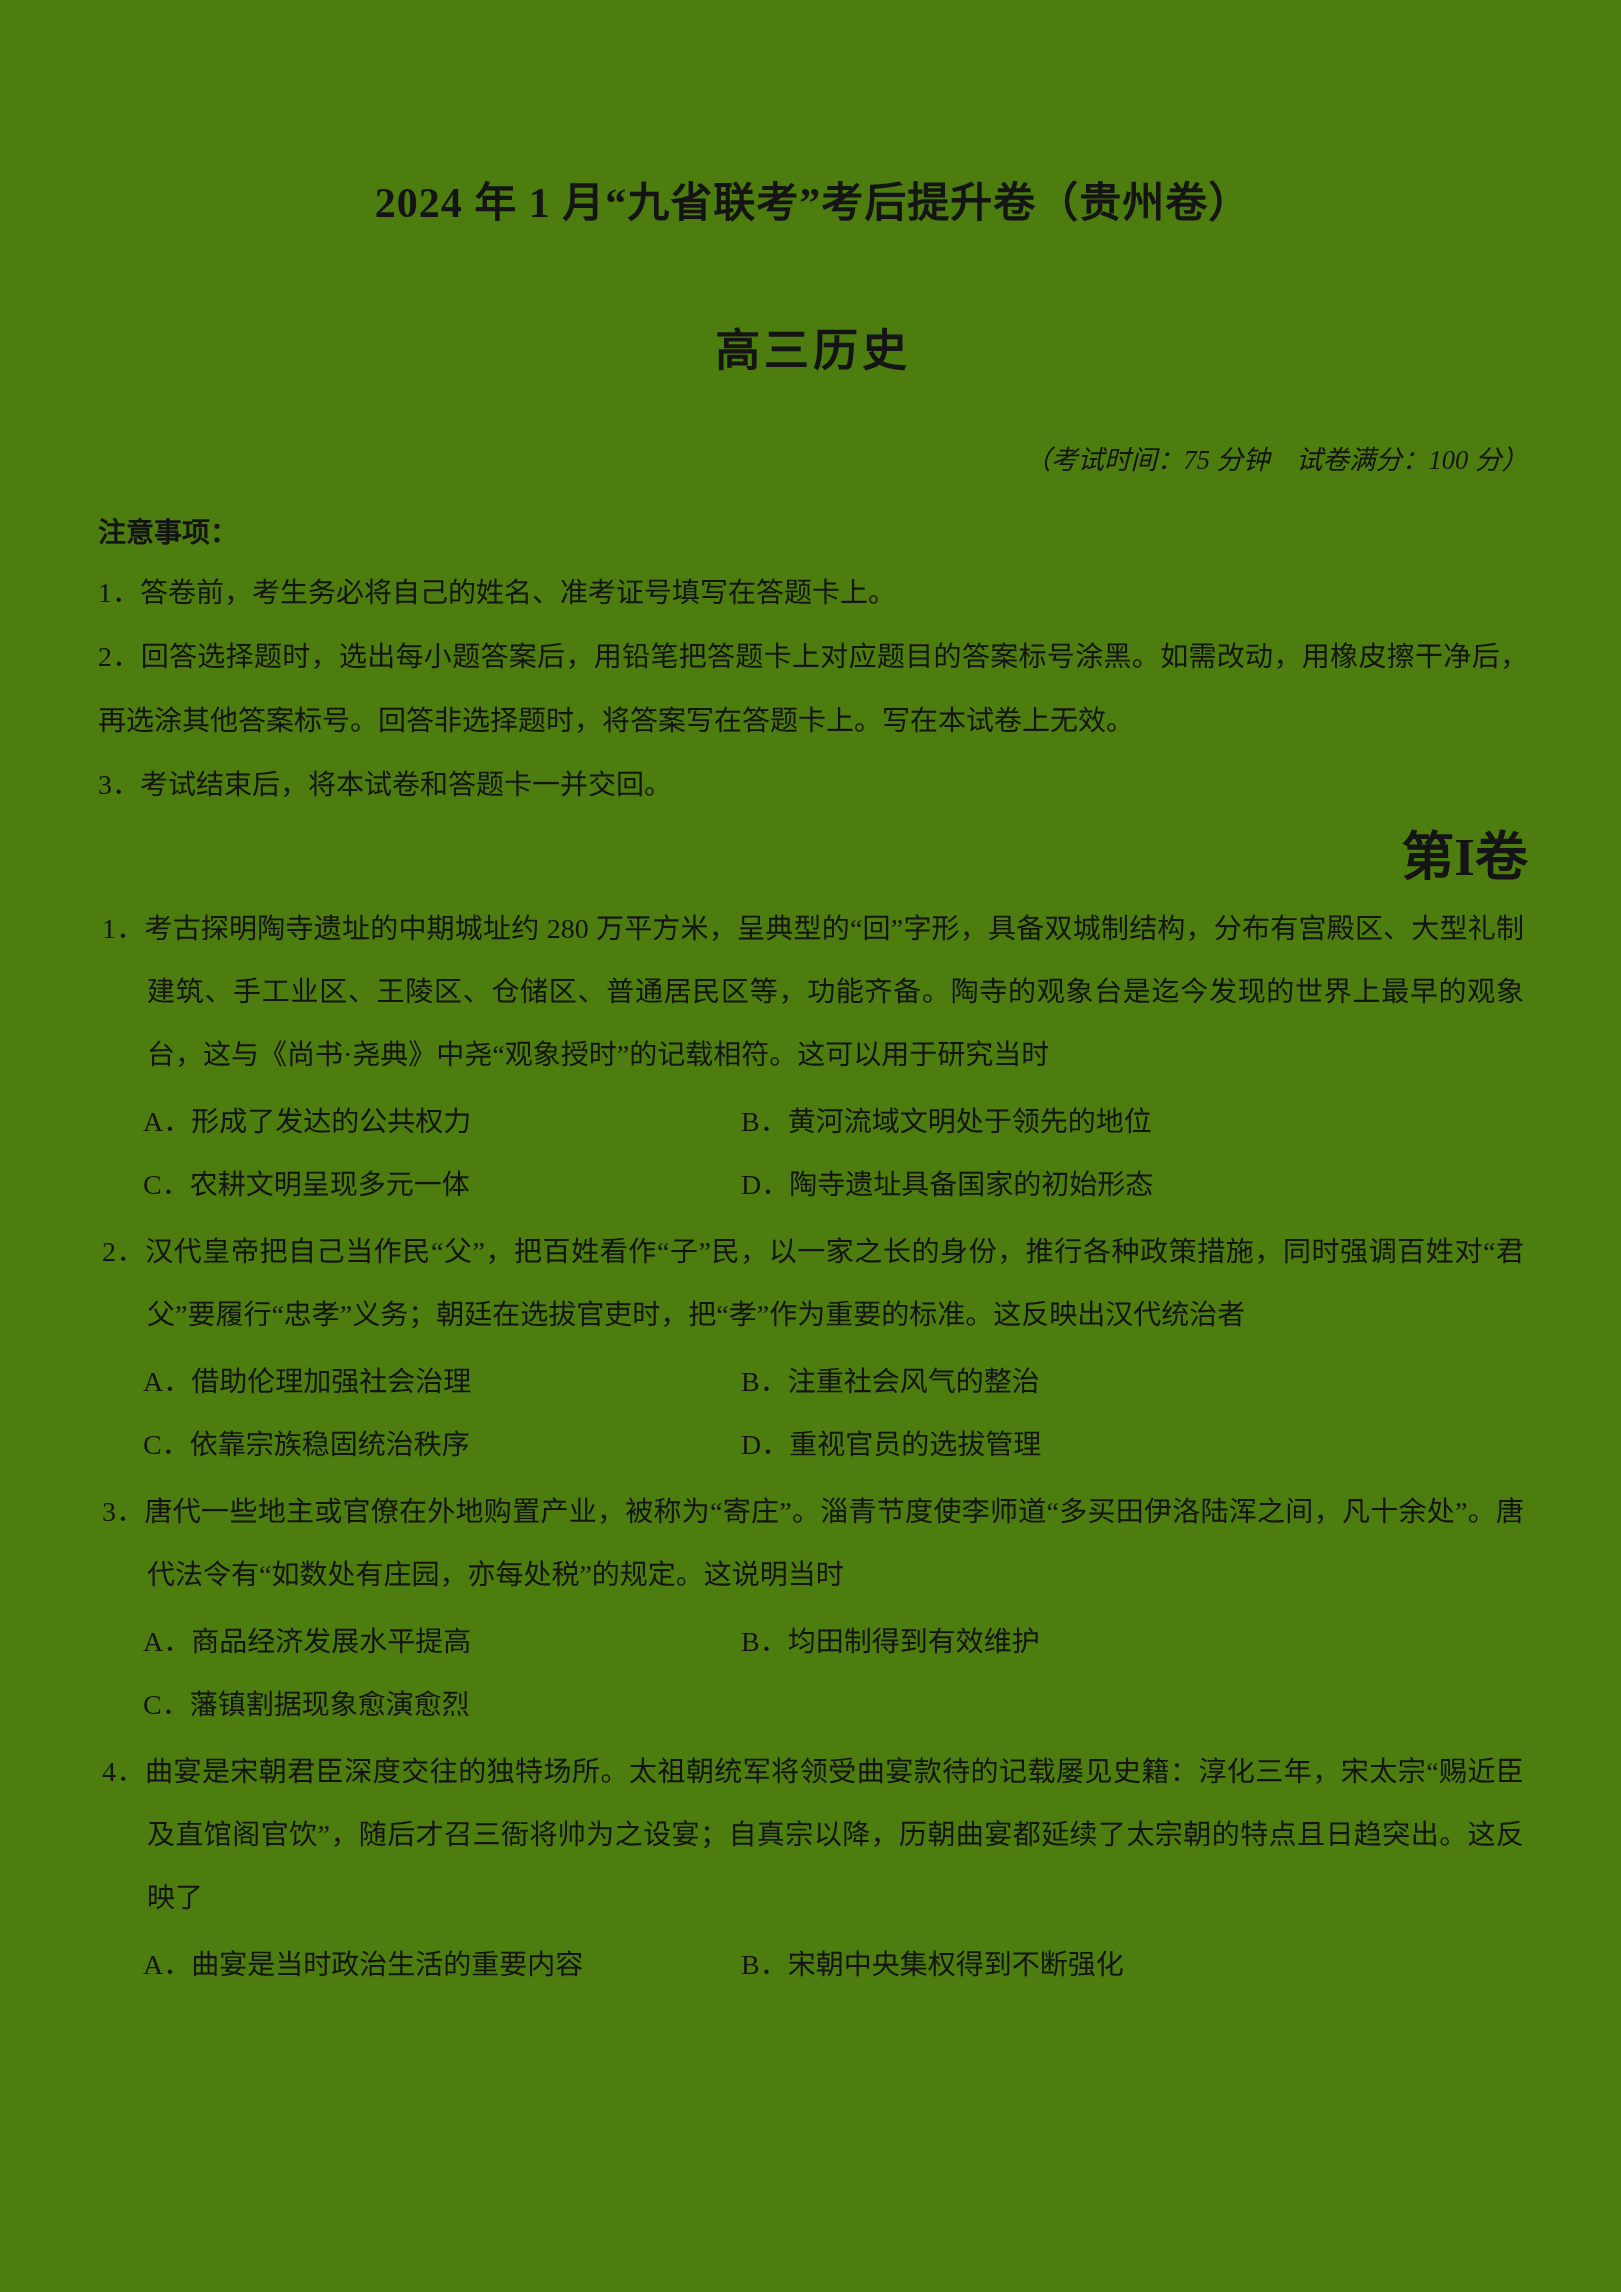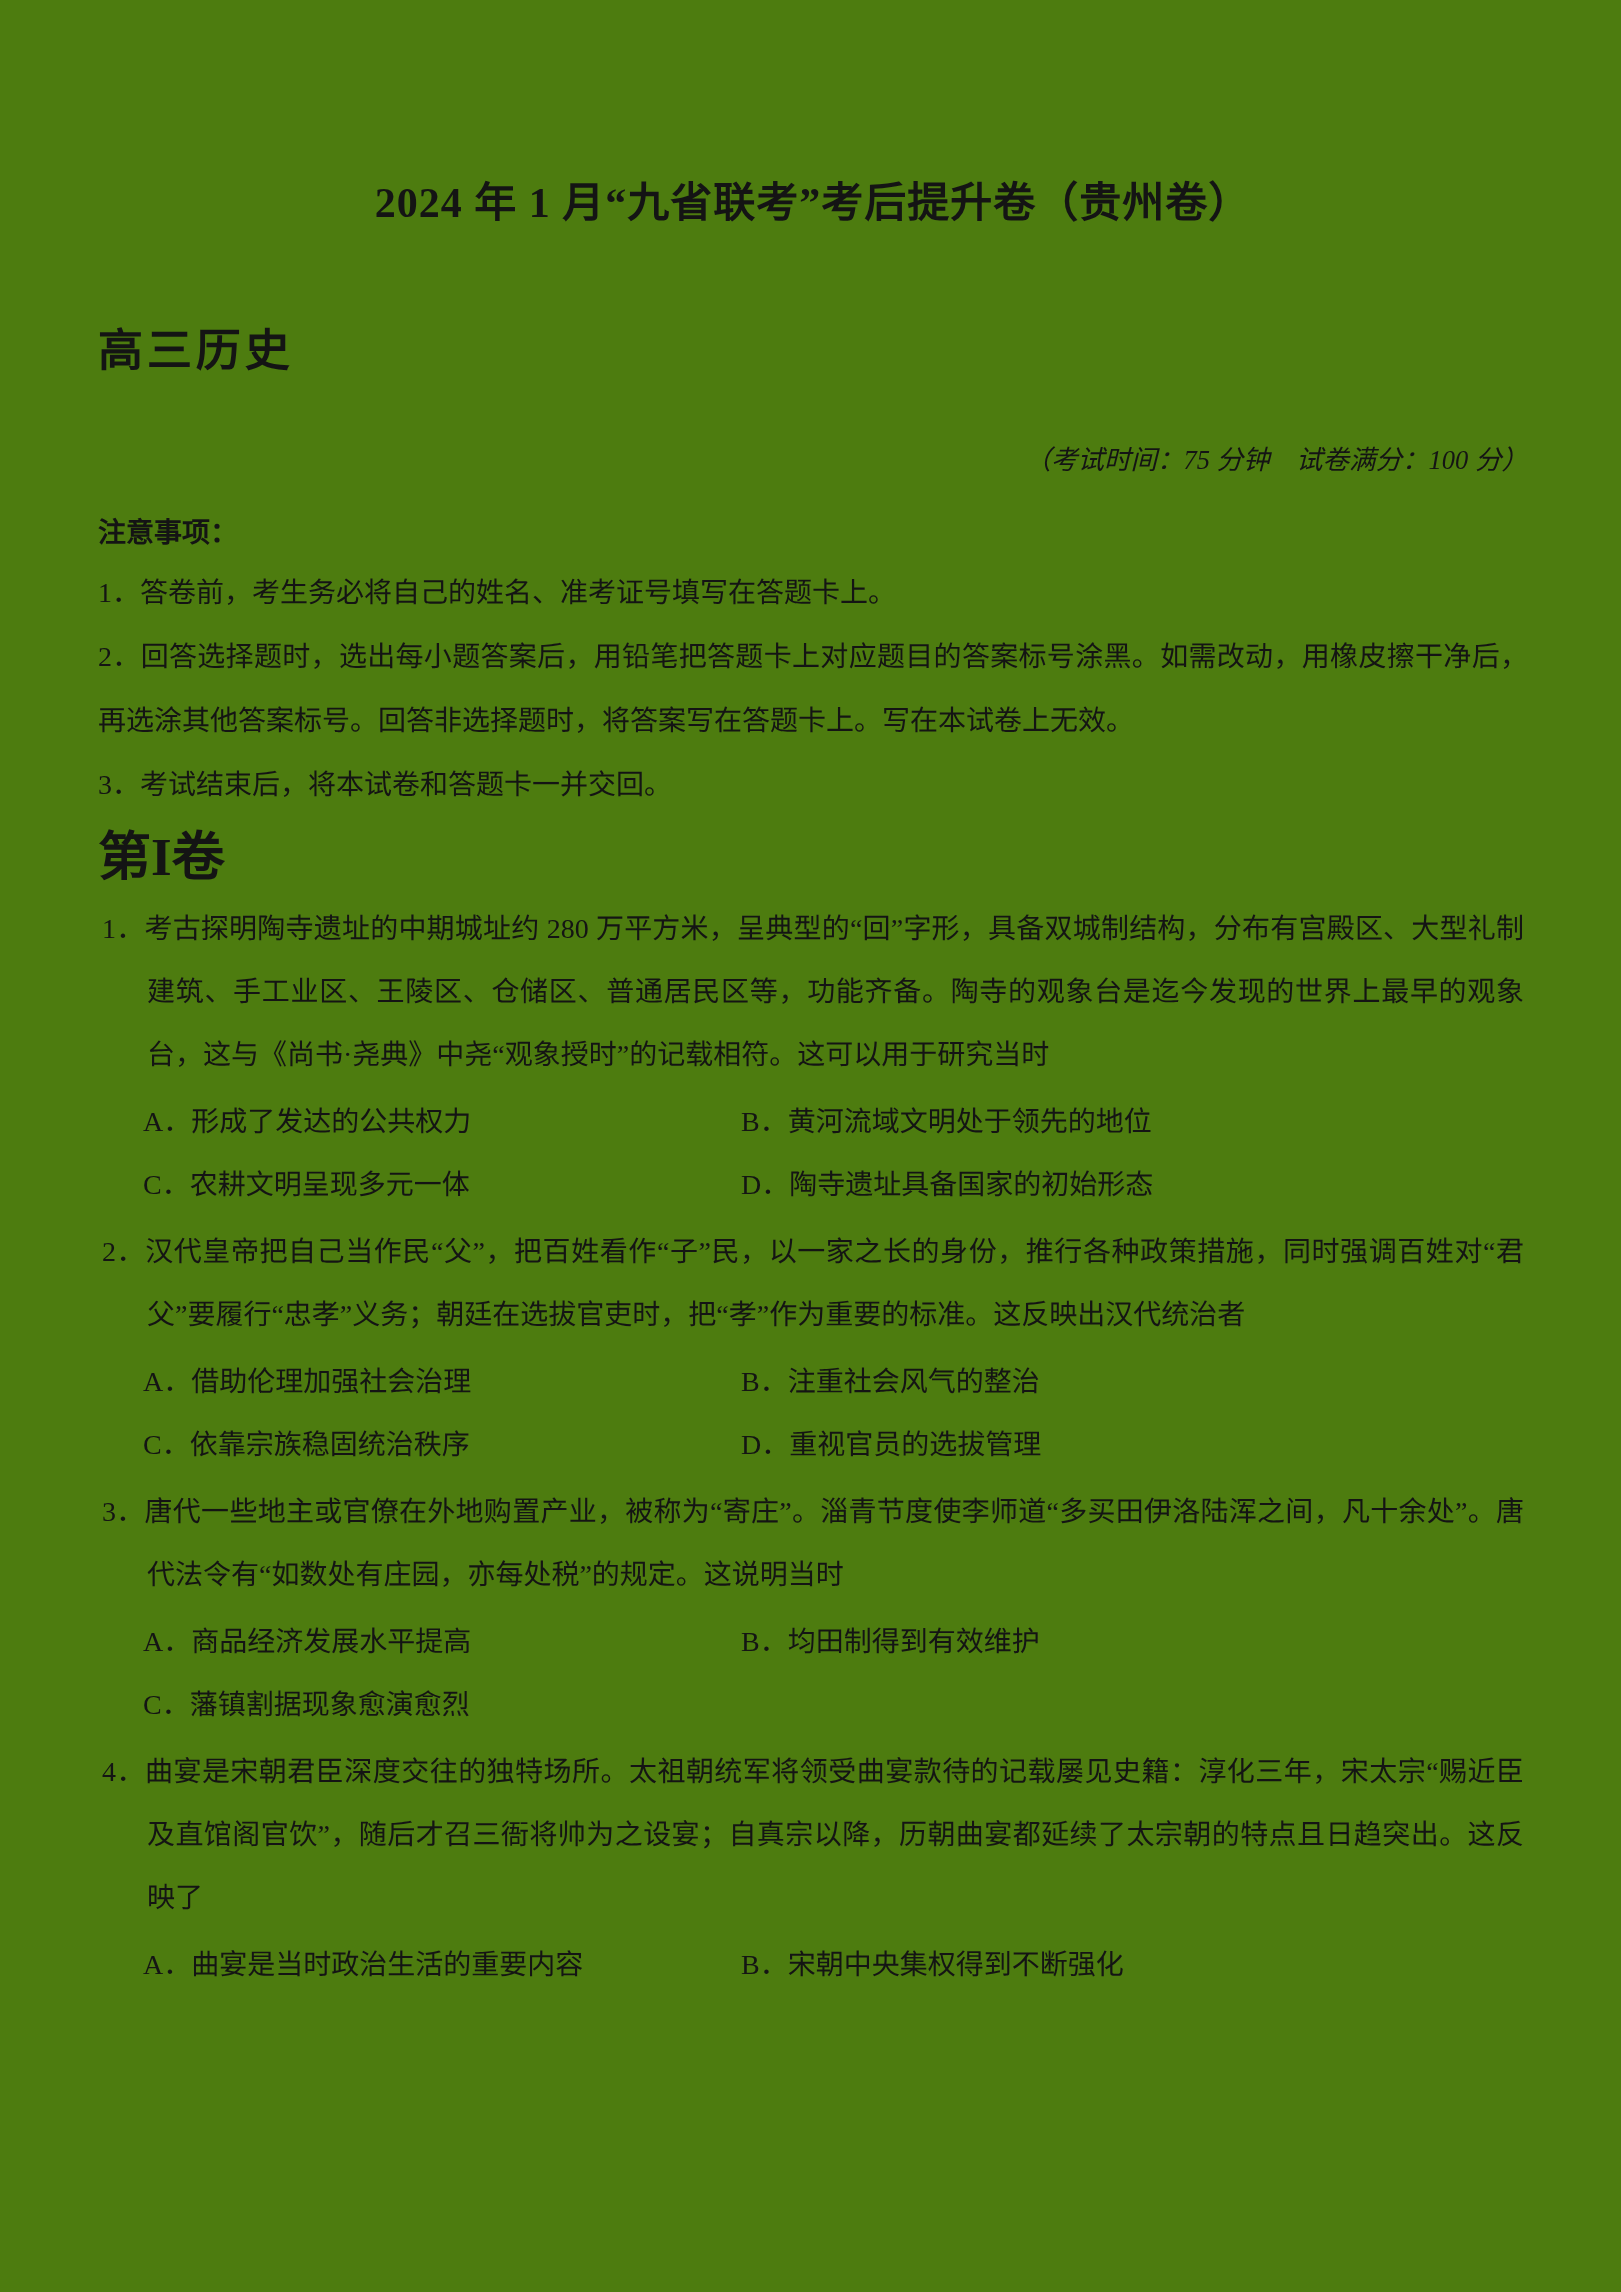--- a/index.html
+++ b/index.html
@@ -22,20 +22,21 @@
   .title {
     margin: 178px 0 0 0;
     text-align: center;
     font-size: 42px;
     font-weight: 700;
     line-height: 51px;
     letter-spacing: 1px;
   }
   .subject {
     margin: 96px 0 0 0;
+    text-align: center;
     font-size: 45px;
     font-weight: 700;
     line-height: 53px;
     letter-spacing: 3.9px;
   }
   .exam-info {
     margin: 63px 0 0 0;
     text-align: right;
     font-size: 26.5px;
     line-height: 39px;
@@ -49,21 +50,21 @@
     line-height: 57px;
   }
   .notice {
     margin: 0;
     font-size: 28px;
     line-height: 64px;
     text-align: justify;
   }
   .part-heading {
     margin: 5.9px 0 0 0;
-    text-align: left;
+    text-align: right;
     font-size: 53px;
     font-weight: 700;
     line-height: 71px;
   }
   .section-heading {
     margin: 11.8px 0 0 0;
     font-family: "Liberation Sans", "DejaVu Sans", sans-serif;
     font-weight: 700;
     font-size: 28px;
     line-height: 65px;

